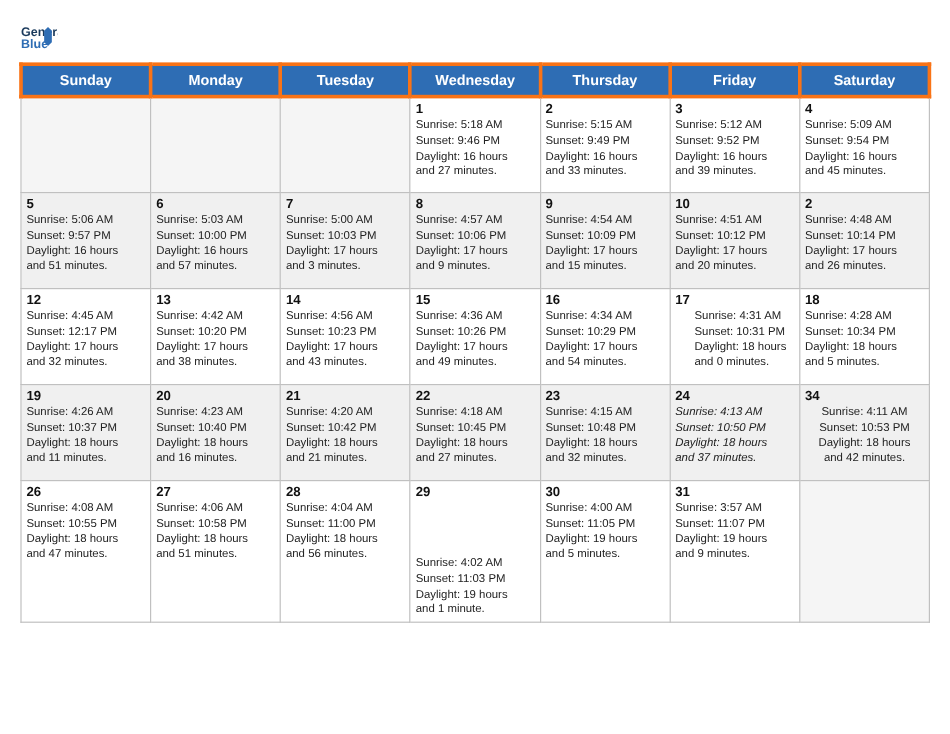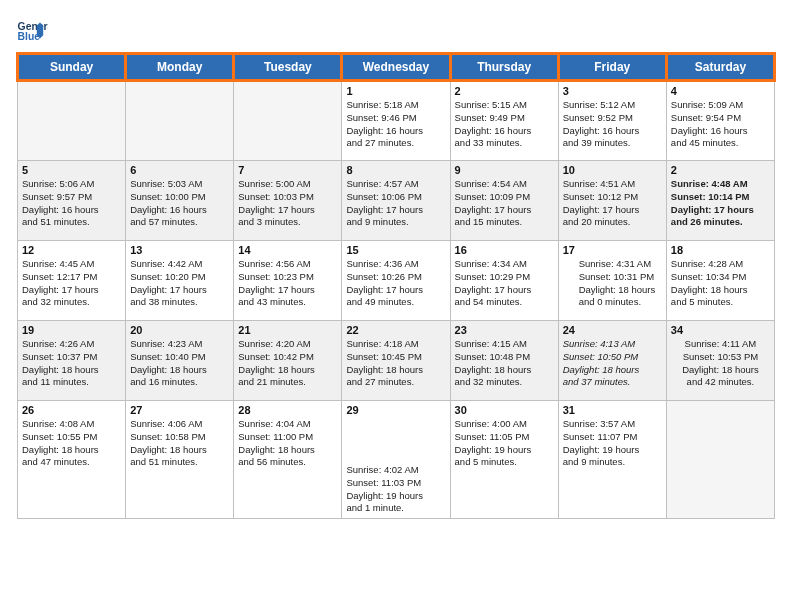--- a/index.html
+++ b/index.html
@@ -178,21 +178,21 @@
         </td>
         <td>
           <span class="day-num">10</span>
           <div class="day-info" style="white-space: pre-line;">Sunrise: 4:51 AM
 Sunset: 10:12 PM
 Daylight: 17 hours
 and 20 minutes.</div>
         </td>
         <td>
           <span class="day-num">2</span>
-          <div class="day-info" style="white-space: pre-line; font-weight: bold;">Sunrise: 4:48 AM
+          <div class="day-info" style="white-space: pre-line;">Sunrise: 4:48 AM
 Sunset: 10:14 PM
 Daylight: 17 hours
 and 26 minutes.</div>
         </td>
       </tr>
       <tr>
         <td>
           <span class="day-num">12</span>
           <div class="day-info" style="white-space: pre-line;">Sunrise: 4:45 AM
 Sunset: 12:17 PM

